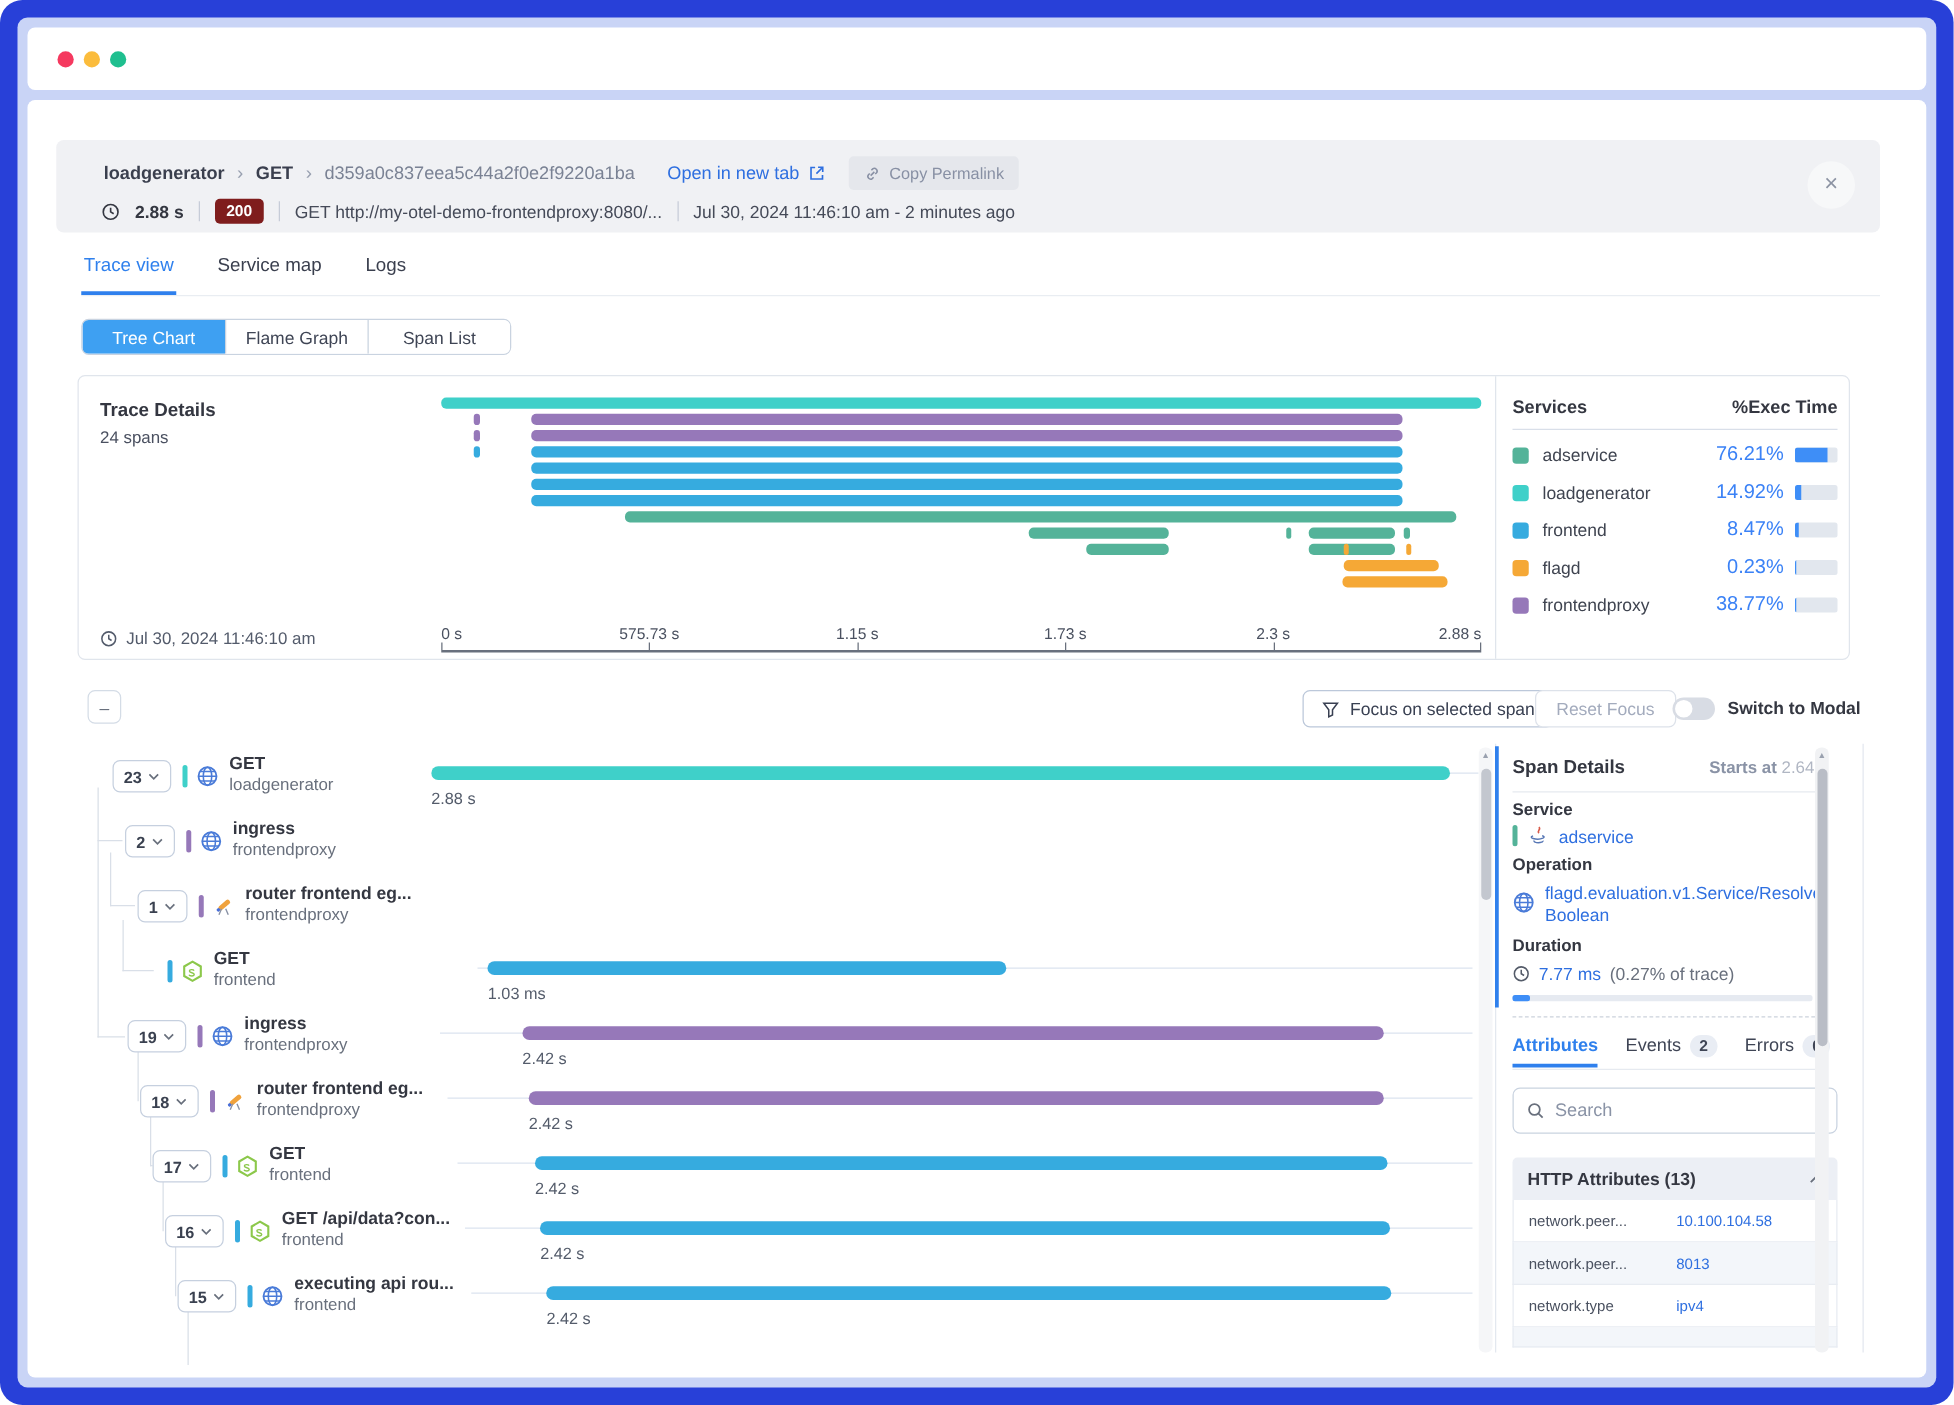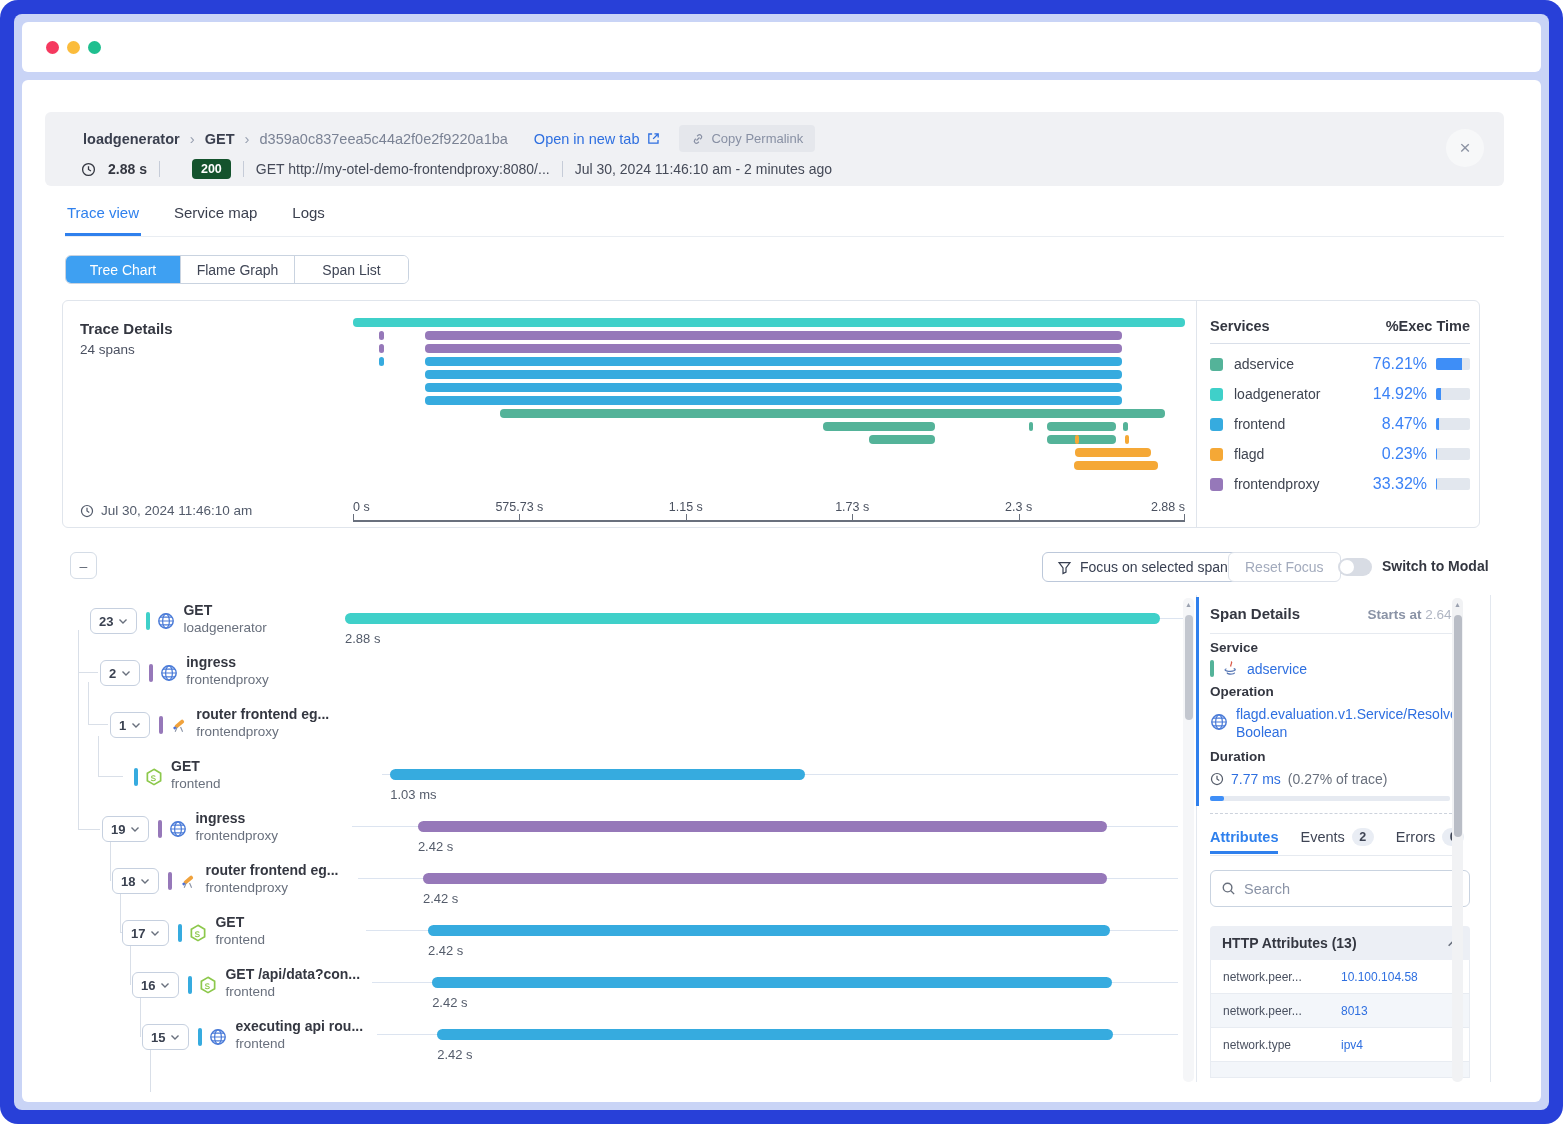--- a/index.html
+++ b/index.html
@@ -19,21 +19,21 @@
   .trace-header { left:23px; top:32px; width:1459px; height:74px; background:#f0f1f4; border-radius:6px; }
   .th-line1 { position:absolute; left:38px; top:13px; display:flex; align-items:center; font-size:14.5px; }
   .crumb-svc { font-weight:bold; color:#3a3f4e; }
   .crumb-sep { color:#98a0b0; margin:0 10px; font-size:15px; }
   .crumb-id { color:#7a8294; }
   .open-link { color:#2e6fe0; margin-left:26px; display:flex; align-items:center; gap:7px; cursor:pointer; }
   .permalink-btn { margin-left:18px; background:#e5e7ec; border:none; border-radius:4px; height:27px; padding:0 12px; color:#8890a4; font-size:13px; display:flex; align-items:center; gap:6px; font-family:inherit; }
   .th-line2 { position:absolute; left:36px; top:47px; display:flex; align-items:center; font-size:14px; color:#454a58; gap:12px; }
   .latency { font-weight:bold; color:#343741; }
   .vdiv { width:1px; height:16px; background:#c6ccd8; }
-  .status-badge { background:#14532d; color:#fff; font-weight:bold; font-size:12.5px; border-radius:4px; padding:3px 9px;margin-left:20px; }
+  .status-badge { background:#7f1d1d; color:#fff; font-weight:bold; font-size:12.5px; border-radius:4px; padding:3px 9px; }
   .close-btn { position:absolute; right:20px; top:17px; width:38px; height:38px; border-radius:50%; background:#f7f8f9; border:none; color:#8c93a3; font-size:19px; line-height:38px; text-align:center; }
 
   
   .page-tabs { left:43px; top:120px; width:1439px; height:37px; display:flex; gap:31px; border-bottom:1px solid #e9edf2; }
   .ptab { font-size:15px; color:#3a3f4e; padding:4px 2px; cursor:pointer; }
   .ptab.active { color:#2f80ed; border-bottom:3px solid #2f80ed; }
 
   
   .seg-group { left:43px; top:175px; height:29px; display:flex; border:1px solid #c9d3e0; border-radius:6px; overflow:hidden; }
   .seg-btn { width:114px; background:#fff; border:none; border-left:1px solid #c9d3e0; font-size:14px; color:#3f4555; font-family:inherit; }
@@ -326,21 +326,21 @@
         <span class="swatch" style="background: rgb(245, 168, 54);"></span>
         <span class="svc-name">flagd</span>
         <span class="svc-pct">0.23%</span>
         <span class="exec-bar">
             <span class="exec-fill" style="display: block; width: 3%;"></span>
           </span>
       </div>
       <div class="svc-row" style="top:392px">
         <span class="swatch" style="background: rgb(150, 120, 185);"></span>
         <span class="svc-name">frontendproxy</span>
-        <span class="svc-pct">33.32%</span>
+        <span class="svc-pct">38.77%</span>
         <span class="exec-bar">
             <span class="exec-fill" style="display: block; width: 3%;"></span>
           </span>
       </div>
 
       <button class="abs collapse-btn">–</button>
       <button class="abs focus-btn">
         <svg class="icon" width="15" height="15" viewBox="0 0 16 16" style="color:#394052">
             <use href="#i-funnel"></use>
           </svg>

